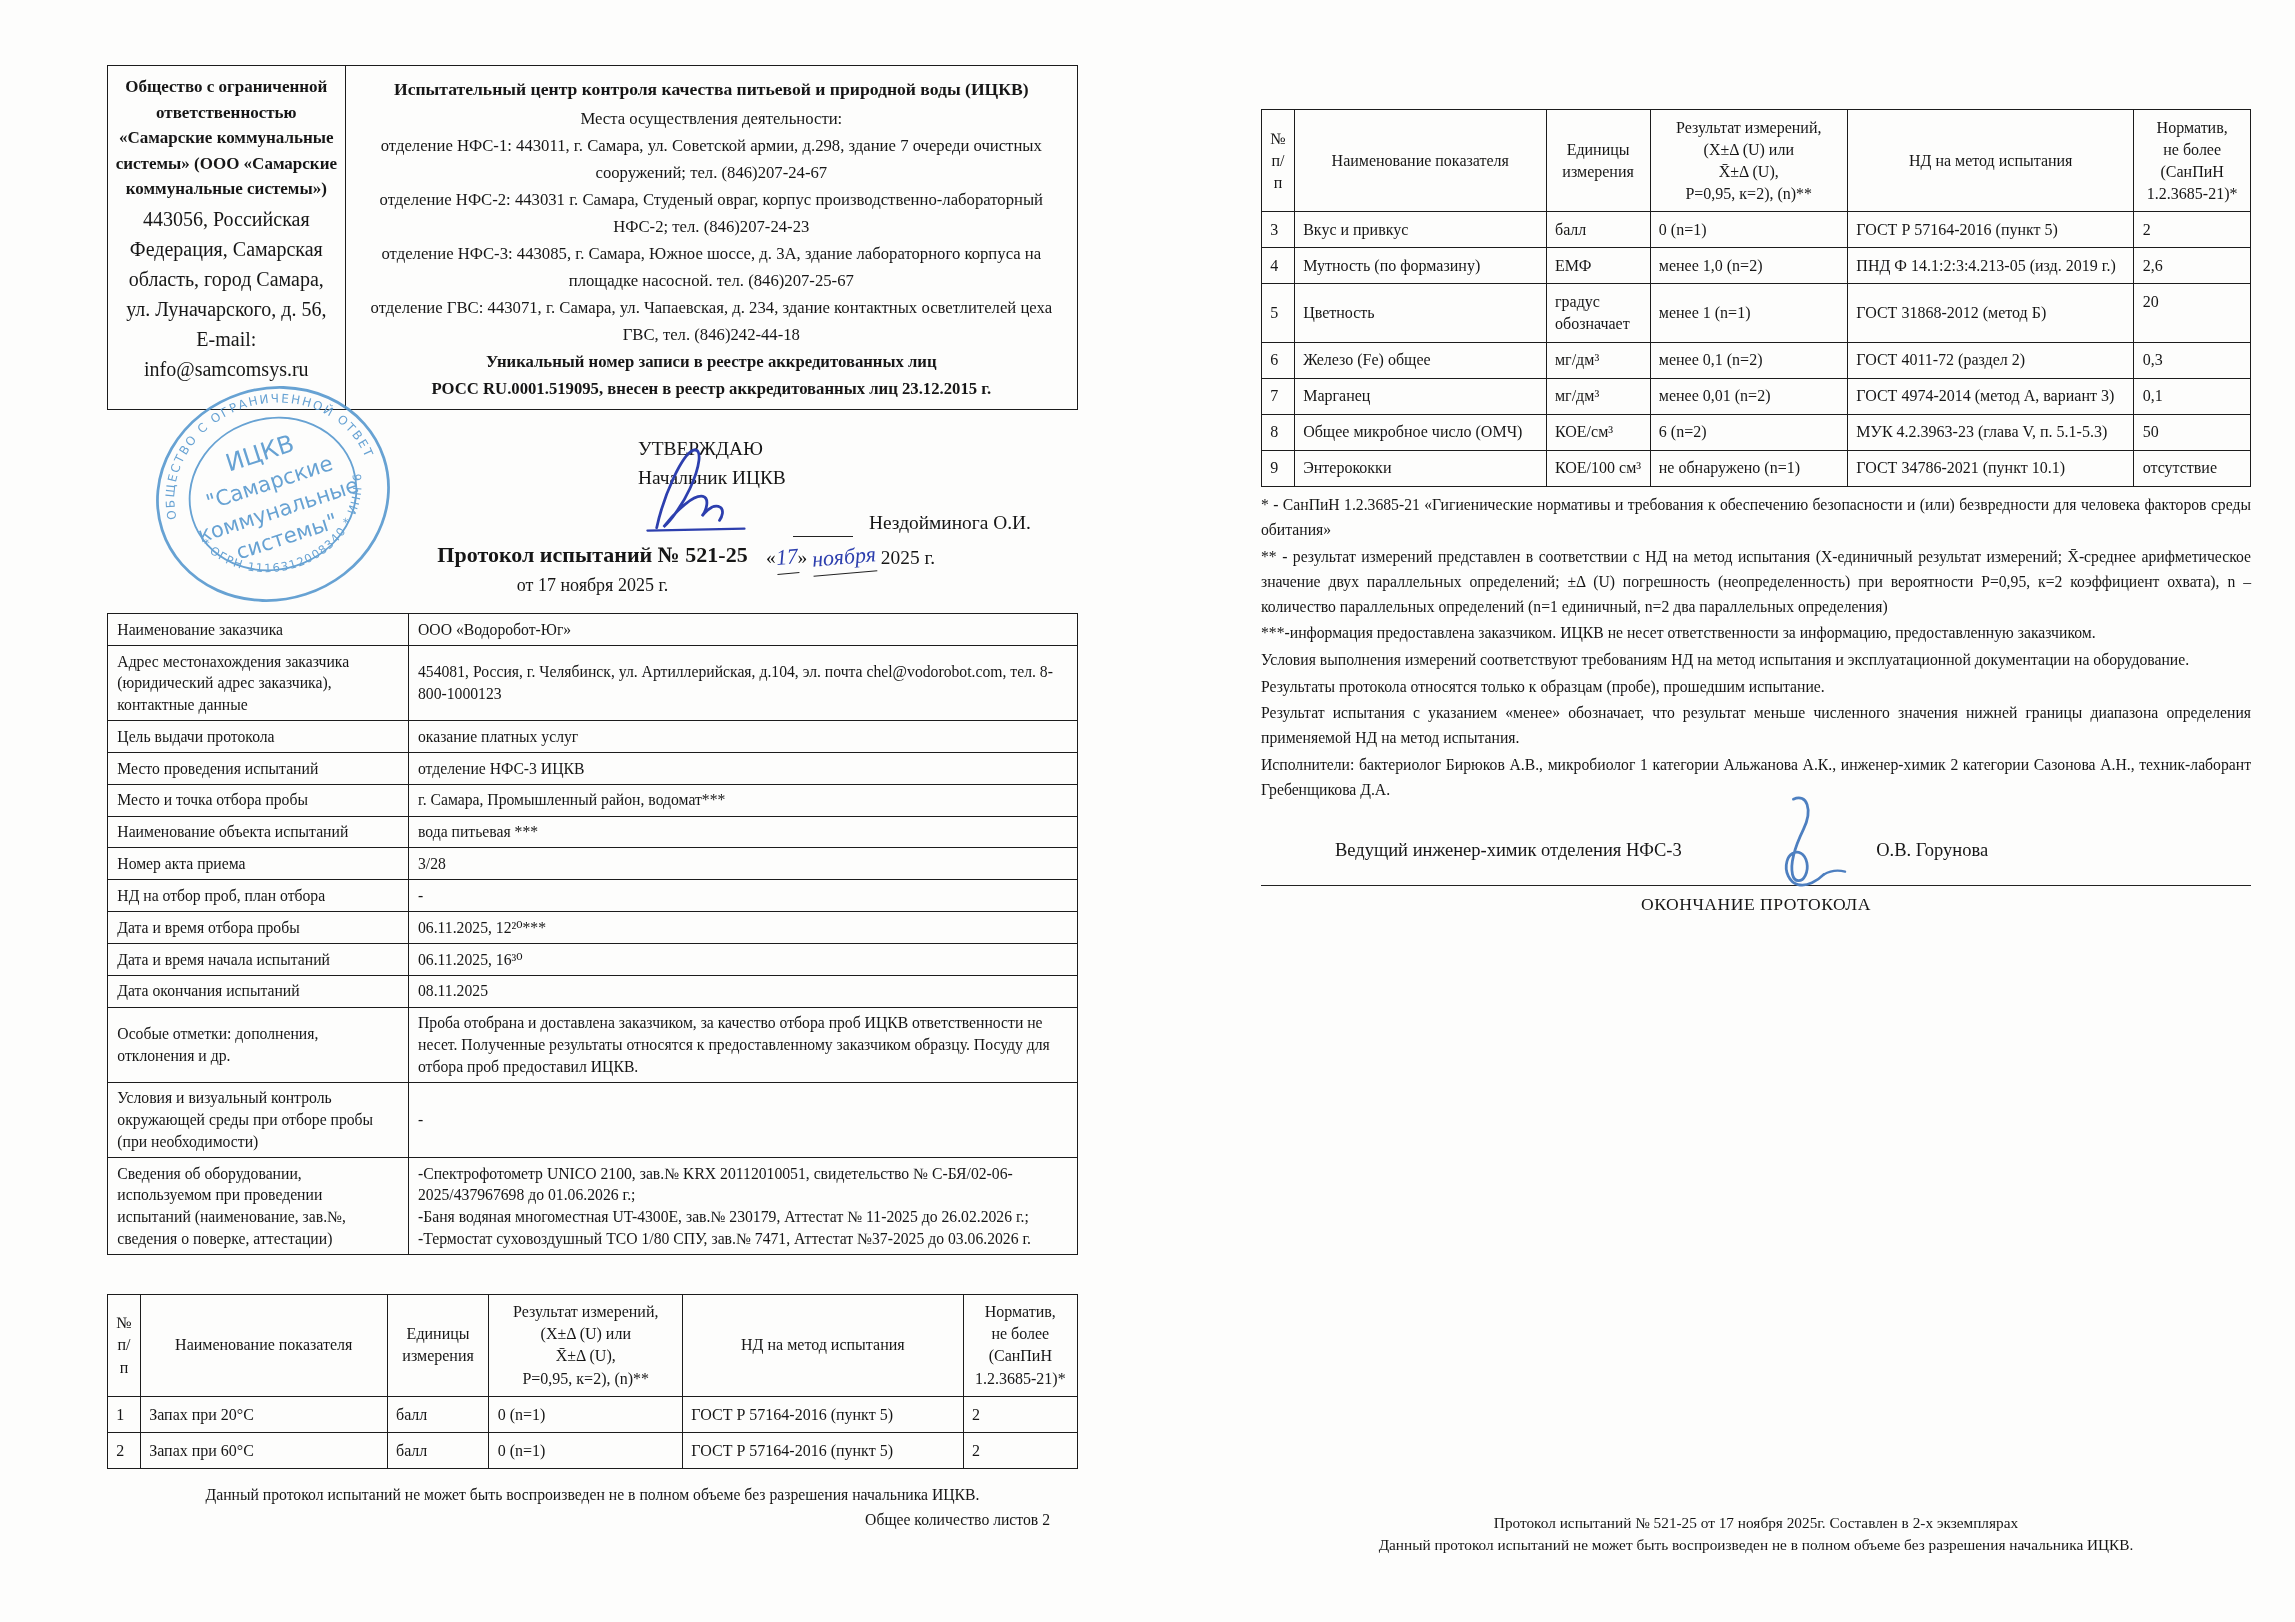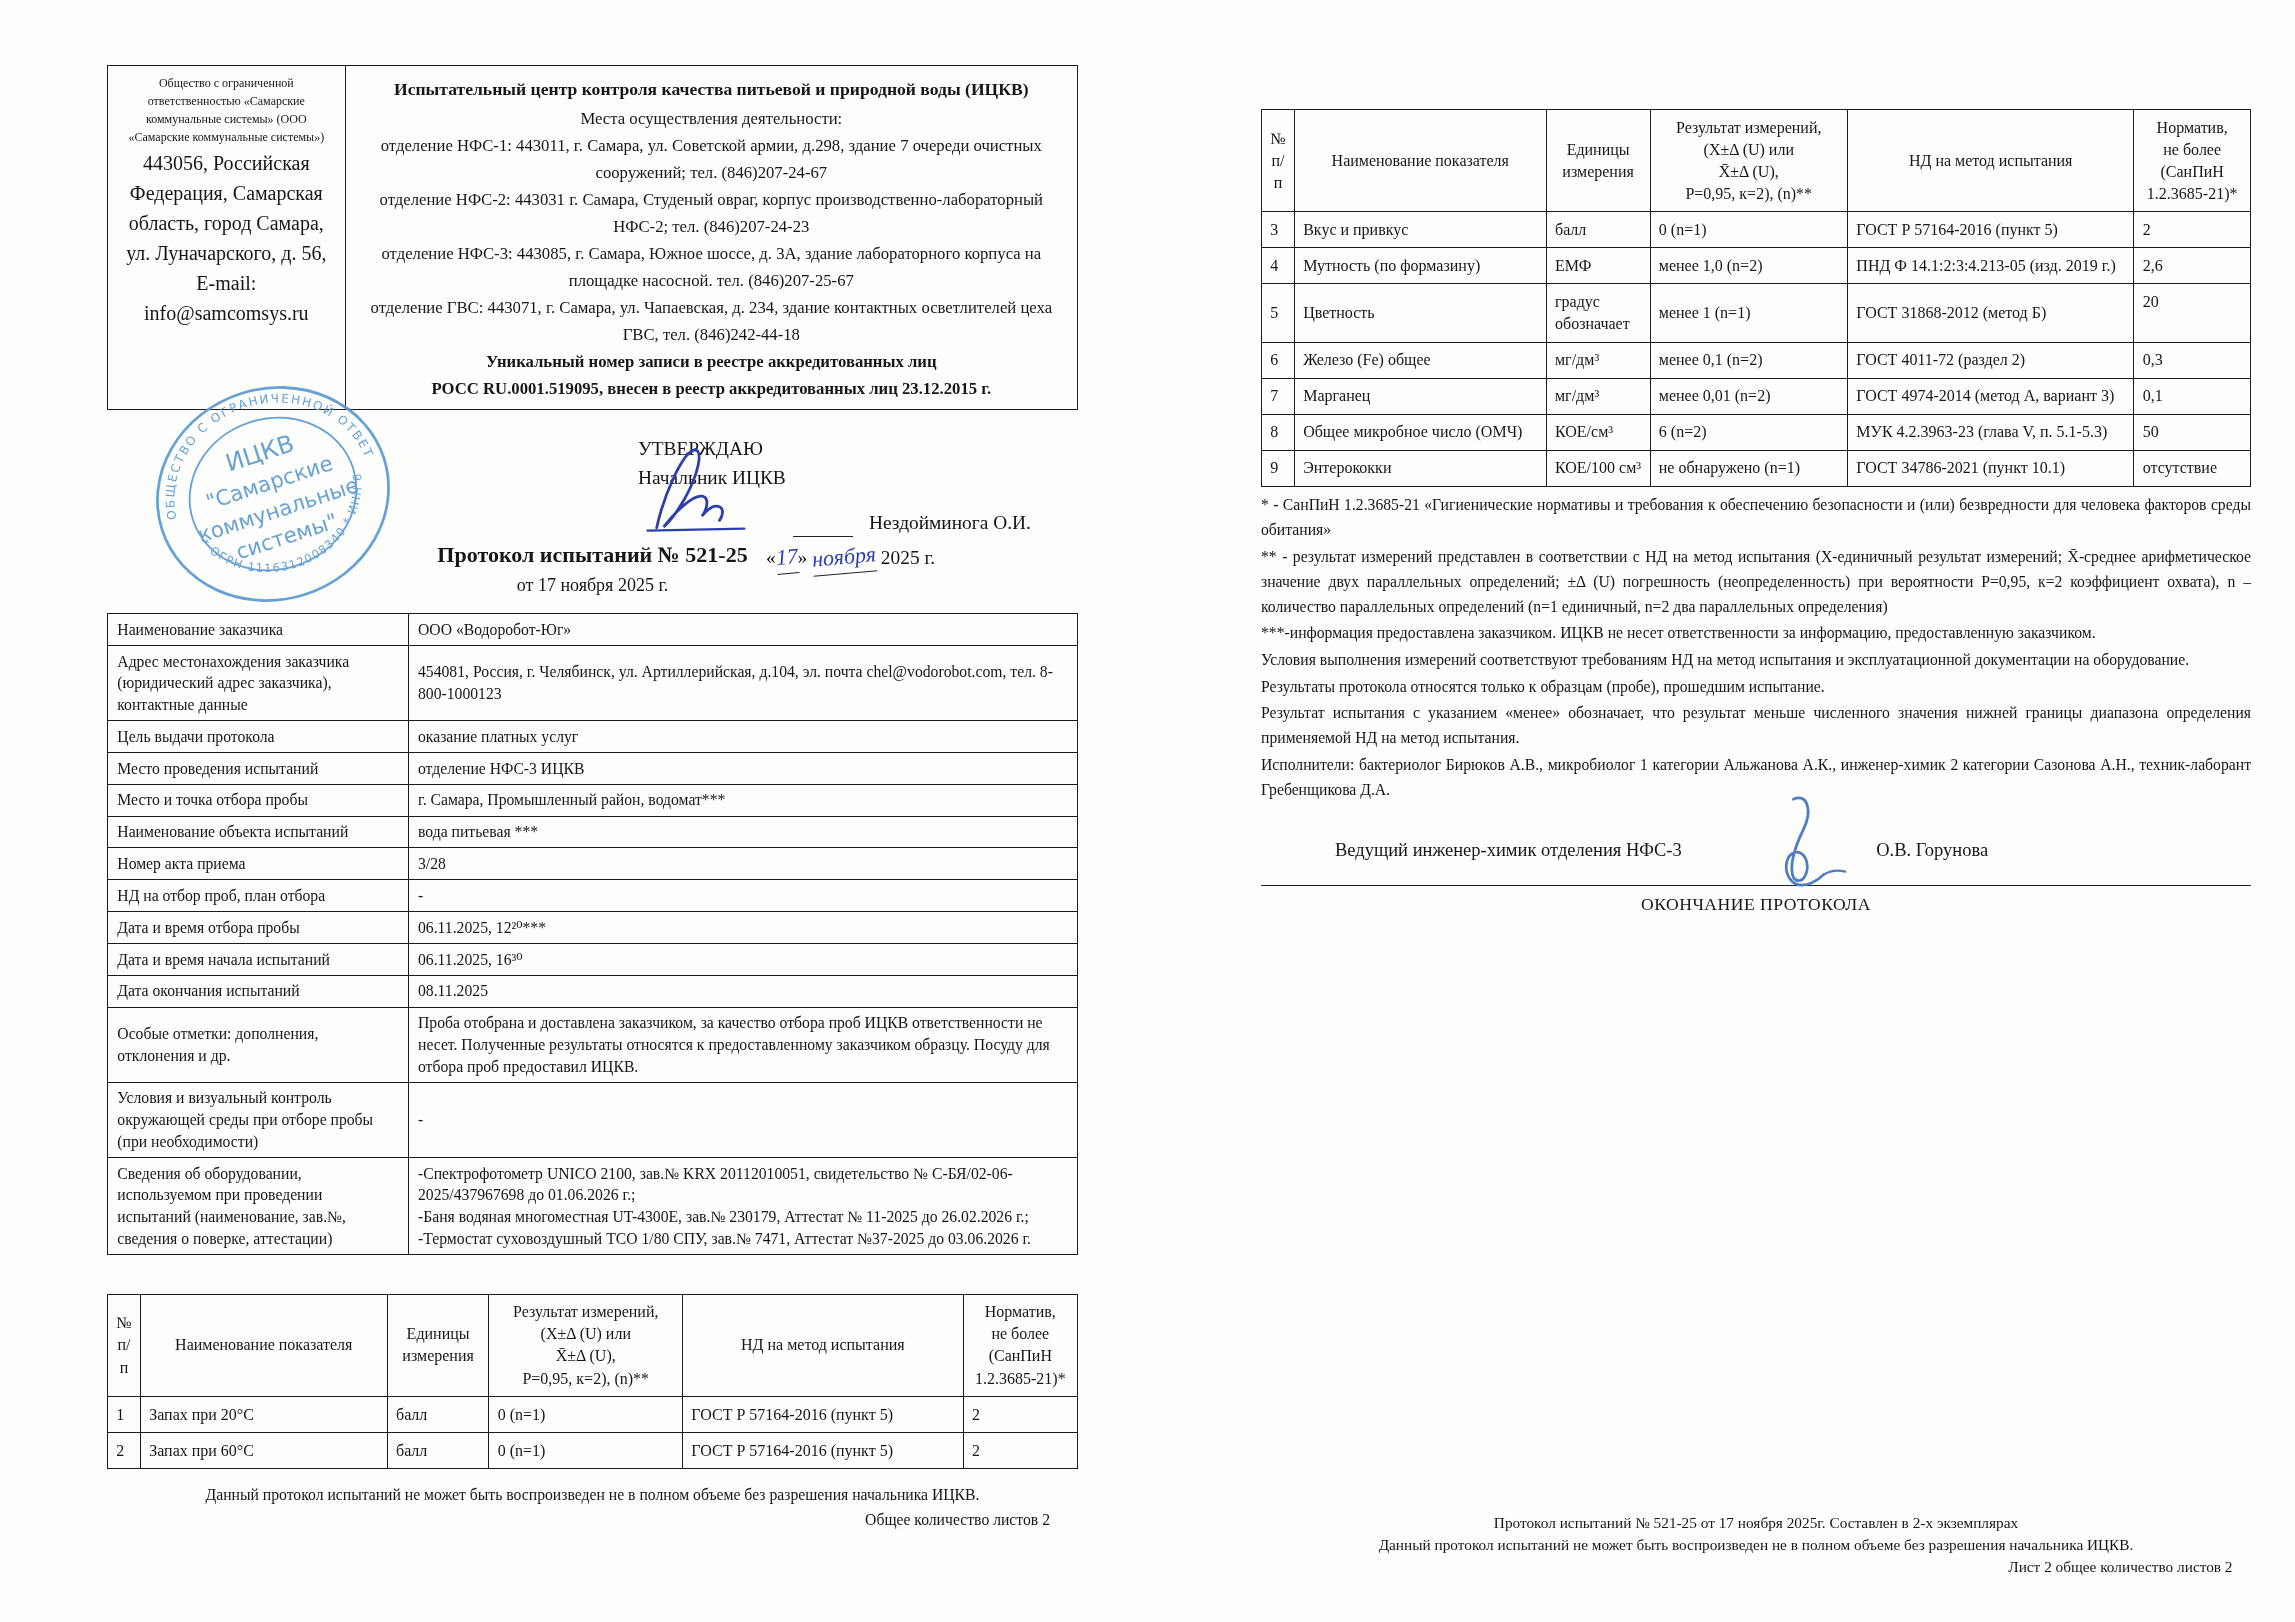--- a/index.html
+++ b/index.html
@@ -7,21 +7,21 @@
   #doc{position:relative;width:2295px;height:1623px;background:#fdfdfc;overflow:hidden;}
   .page{position:absolute;top:0;width:1148px;height:1623px;background:#fdfdfc;}
   #page1{left:0;} #page2{left:1148px;}
   .content{position:absolute;left:107px;top:65px;width:971px;}
   .content2{position:absolute;left:113px;top:109px;width:990px;}
 
   
   .box-table{width:100%;border-collapse:collapse;}
   .box-table td{border:1.9px solid #1c1c1c;vertical-align:top;}
   .orgcell{width:24.5%;text-align:center;padding:8.3px 6.5px;}
-  .org-title{font-weight:normal;font-size:12px;line-height:1.5;}
+  .org-title{font-weight:bold;font-size:17px;line-height:1.5;}
   .org-addr{font-size:20px;line-height:1.5;white-space:pre-line;margin-top:1.9px;text-align:center;}
   .centercell{text-align:center;padding:6.5px 14px;font-size:16.7px;line-height:1.62;}
   .cb-title{font-weight:bold;font-size:17.6px;margin-top:2.8px;}
   .cb-sub{margin-top:0.9px;}
   .cb-acc{font-weight:bold;}
 
   
   .stamp{position:absolute;left:148px;top:383px;width:250px;height:222px;opacity:.92;pointer-events:none;}
 
   
@@ -415,17 +415,16 @@
         <span>О.В. Горунова</span>
       </div>
 
       <div class="endline"></div>
       <div class="endtext">ОКОНЧАНИЕ ПРОТОКОЛА</div>
     </div>
 
     <div class="p2foot">
       <div class="l1">Протокол испытаний № 521-25 от 17 ноября 2025г. Составлен в 2-х экземплярах</div>
       <div class="l2">Данный протокол испытаний не может быть воспроизведен не в полном объеме без разрешения начальника ИЦКВ.</div>
-      <div class="l3">Лист 2 общее количество листов 2</div>
     </div>
   </div>
 </div>
 
 
 </body></html>

